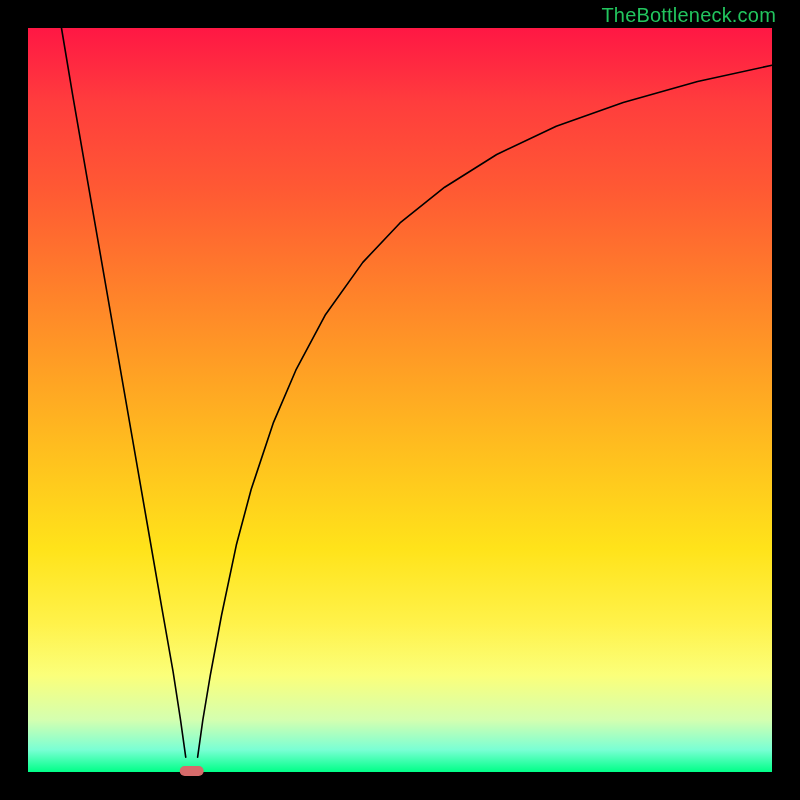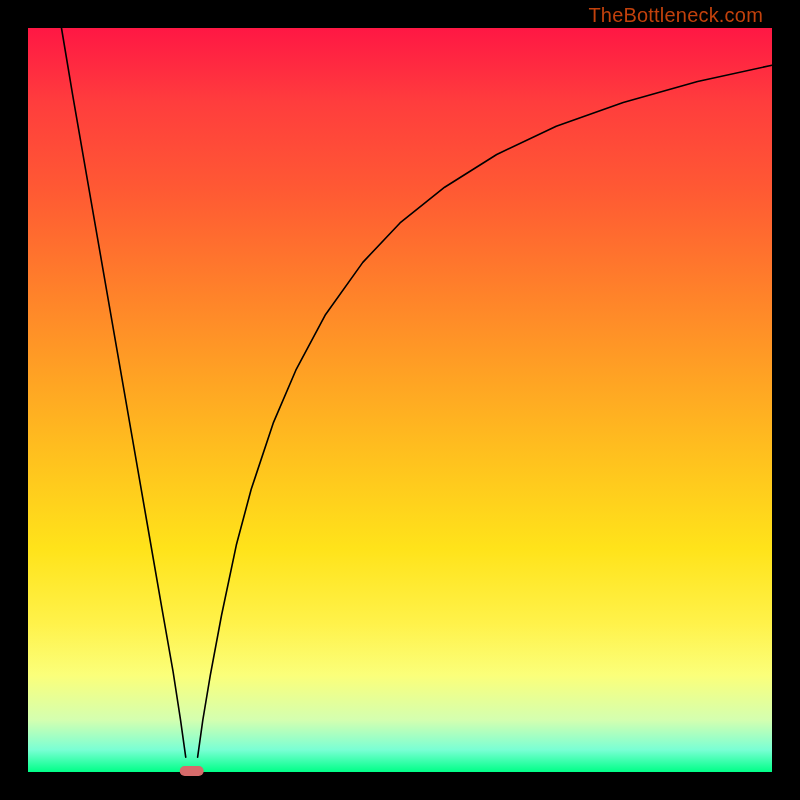--- a/index.html
+++ b/index.html
@@ -53,22 +53,22 @@
     stroke-linejoin: round;
     stroke-linecap: round;
   }
   .marker {
     fill: #d66a6a;
     stroke: none;
   }
   .watermark {
     position: absolute;
     top: 4px;
-    right: 37px;
-    color: #c2410c;
+    right: 24px;
+    color: #22c55e;
     font-size: 20px;
     font-weight: 500;
     letter-spacing: 0.2px;
     user-select: none;
   }
 </style>
 </head>
 <body>
 
 <div class="frame">

